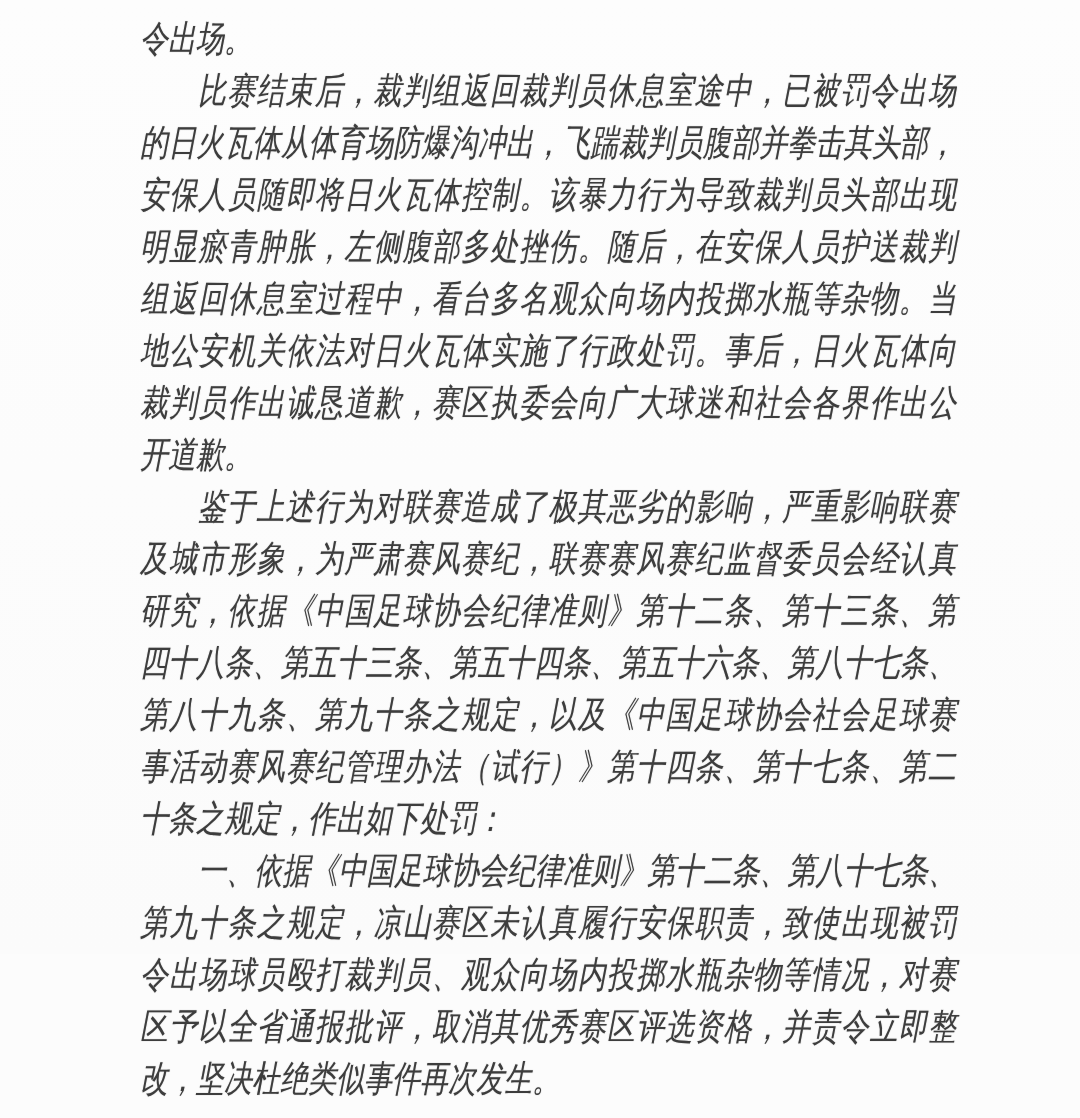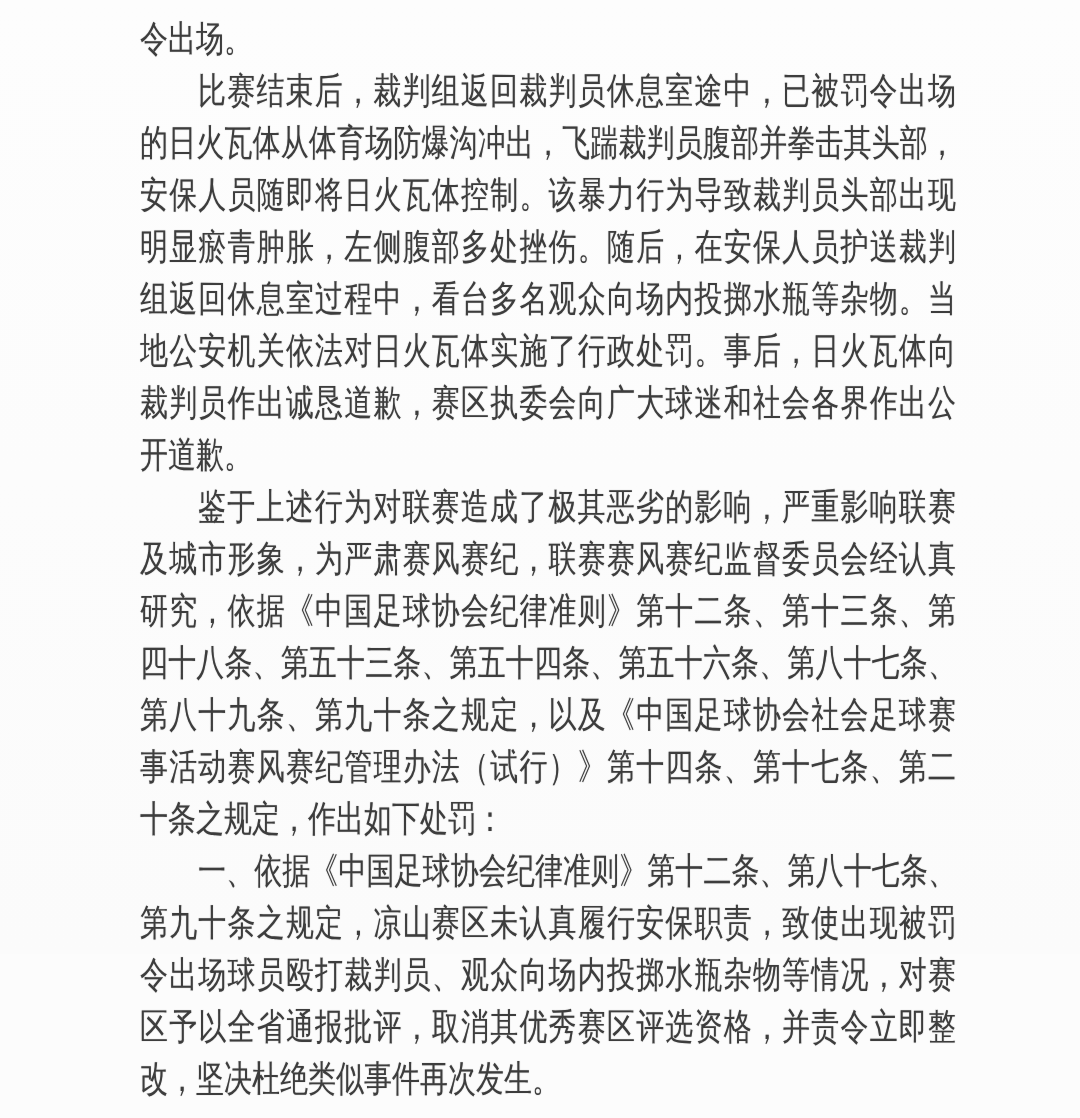--- a/index.html
+++ b/index.html
@@ -13,20 +13,21 @@
     overflow: hidden;
     position: relative;
   }
   .page {
     position: absolute;
     left: 0;
     top: 0;
     width: 1080px;
     height: 954px;
     background: linear-gradient(180deg, #fdfdfd 0%, #fbfbfb 100%);
+    font-style: italic;
   }
   .text-block {
     position: absolute;
     left: 140px;
     top: 13px;
     width: 816px;
     font-family: "Liberation Serif", "DejaVu Serif", serif;
     font-size: 28px;
     font-weight: 400;
     line-height: 40px;

